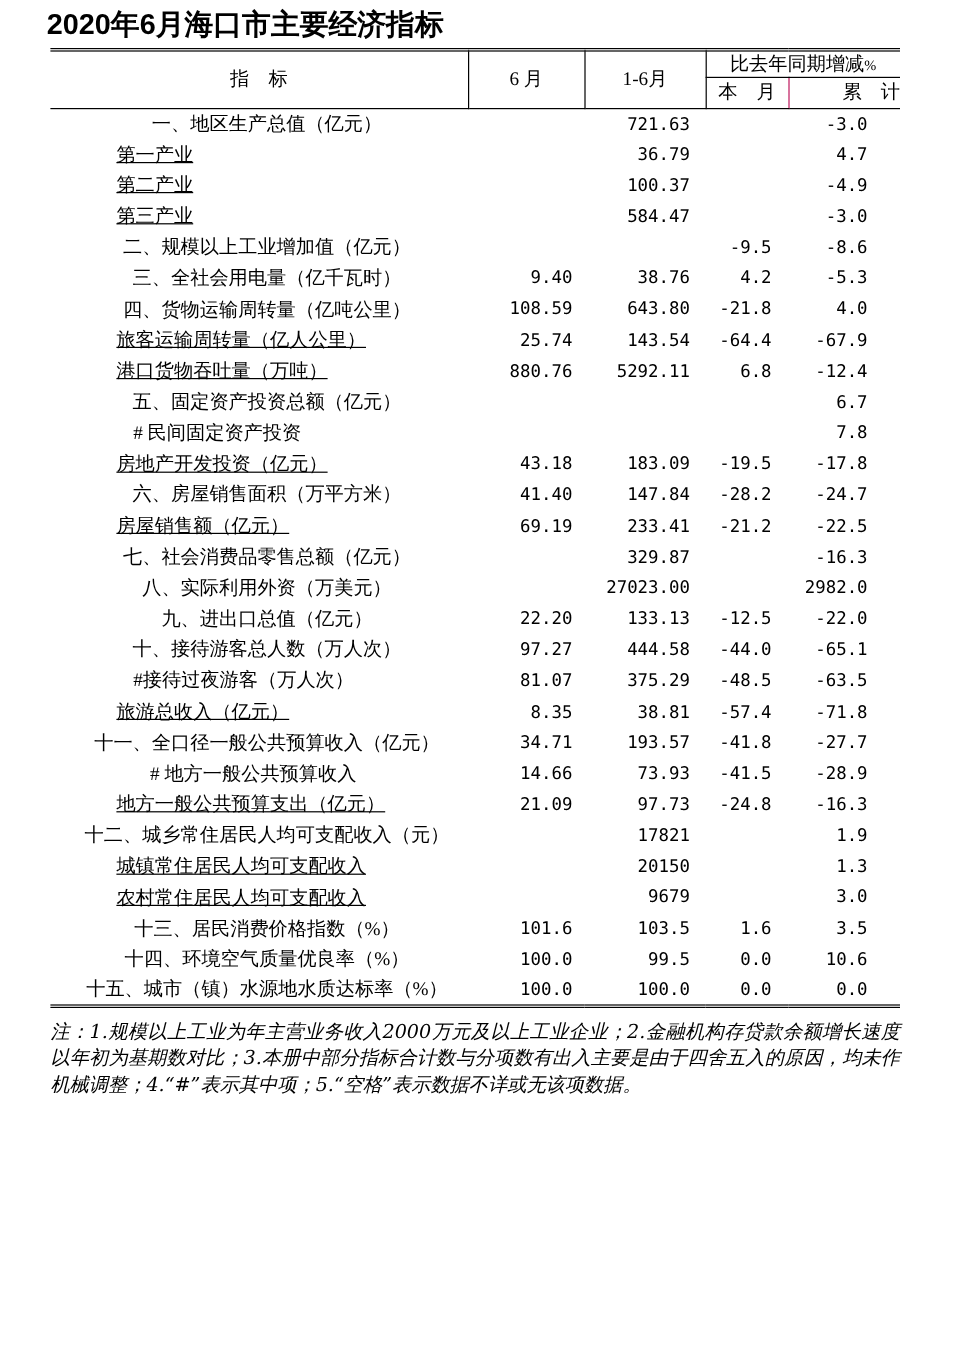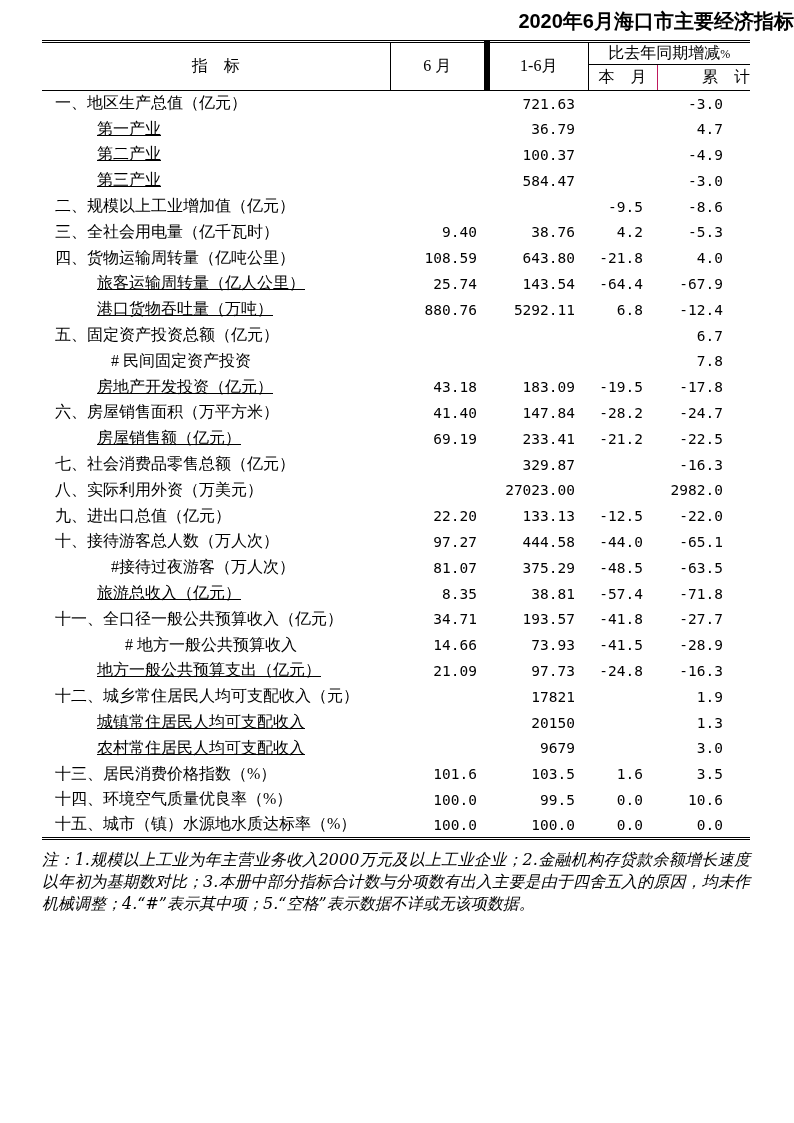--- a/index.html
+++ b/index.html
@@ -7,24 +7,24 @@
   body {
     width: 794px;
     height: 1123px;
     position: relative;
     font-family: "Liberation Serif", "DejaVu Serif", serif;
     color: #000;
     overflow: hidden;
   }
   .page-title {
     margin-top: 8px;
-    text-align: right;
+    text-align: left;
     font-family: "Liberation Sans", "DejaVu Sans", sans-serif;
     font-weight: bold;
-    font-size: 20px;
+    font-size: 24px;
     line-height: 26px;
     color: #000;
     margin-left: 39px;
   }
   table.stats {
     border-collapse: collapse;
     table-layout: fixed;
     width: 708px;
     margin: 6px 44px 0 42px;
     border-top: 3px double #000;
@@ -37,21 +37,21 @@
   col.c-cum    { width: 93px; }
 
   th {
     font-weight: normal;
     font-size: 16px;
     text-align: center;
     vertical-align: middle;
     padding: 0;
   }
   th.h-indicator { border-right: 1px solid #000; border-bottom: 1px solid #000; }
-  th.h-jun       { border-right: 6px solid #000000; border-bottom: 1px solid #000; }
+  th.h-jun       { border-right: 1px solid #000000; border-bottom: 1px solid #000; }
   th.h-janjun    { border-right: 1px solid #000; border-bottom: 1px solid #000; }
   th.h-change    { border-bottom: 1px solid #000; height: 21px; }
   th.h-change .pct { font-size: 12px; }
   th.h-month     { border-right: 1px solid #be185d; border-bottom: 1px solid #000; height: 26px; margin-top: 12px; }
   th.h-cum       { border-bottom: 1px solid #000; height: 26px; text-align: right; }
 
   td {
     height: 25.8px;
     font-size: 16px;
     vertical-align: middle;
@@ -62,21 +62,21 @@
   td.num {
     font-family: "DejaVu Sans Mono", "Liberation Mono", monospace;
     font-size: 14.5px;
     text-align: right;
   }
   td.jun     { padding-right: 10px; }
   td.janjun  { padding-right: 13px; }
   td.month   { padding-right: 14px; }
   td.cum     { padding-right: 27px; }
 
-  td.ind-0 { padding-left: 13px; }
+  td.ind-0 { padding-left: 13px; text-align: center; }
   td.ind-1 { padding-left: 55px; text-decoration: underline; }
   td.ind-2 { padding-left: 69px; }
   td.ind-3 { padding-left: 83px; }
 
   .footnote {
     width: 708px;
     margin: 9px 44px 0 42px;
     font-family: "DejaVu Serif", "Liberation Serif", serif;
     font-style: italic;
     font-size: 16px;

